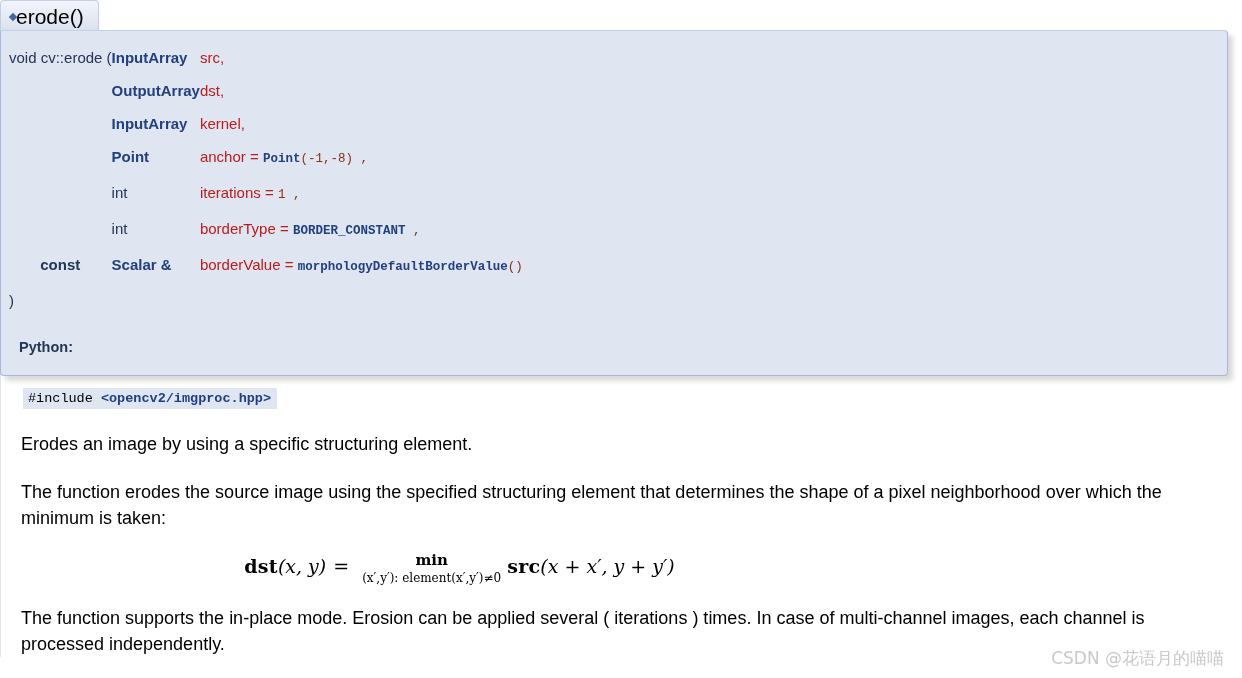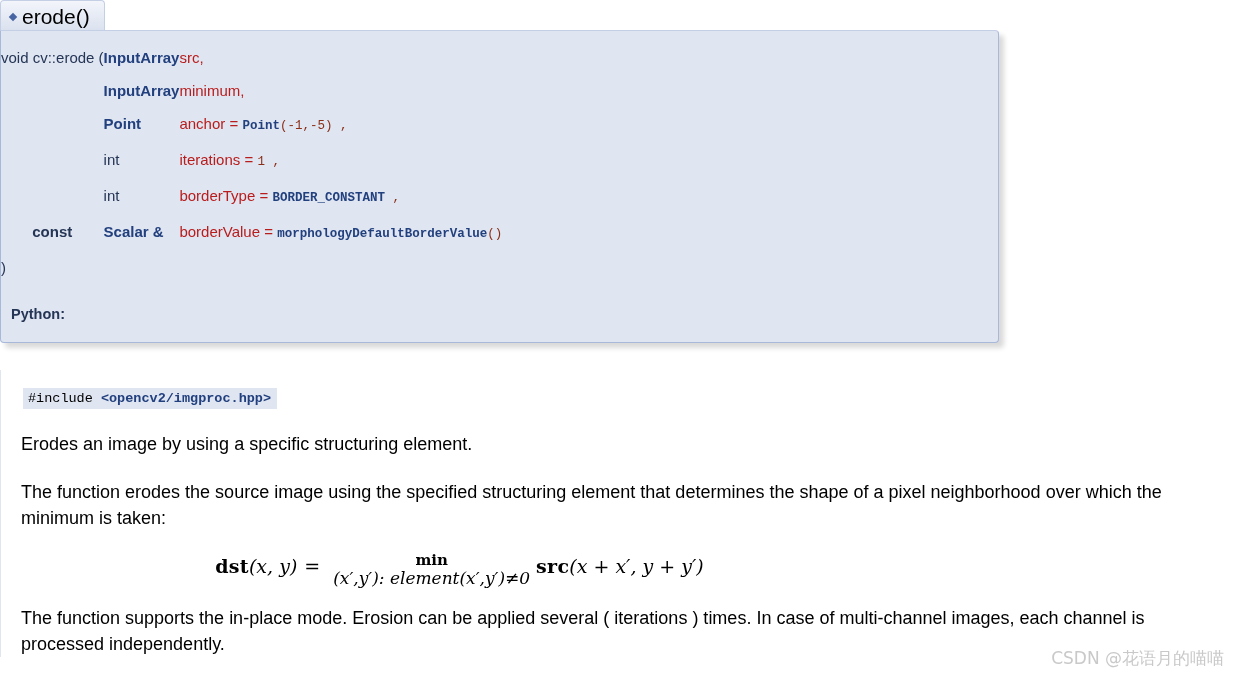--- a/index.html
+++ b/index.html
@@ -28,21 +28,20 @@
     border: 1px solid #c4cfe5;
     border-bottom: none;
     border-top-left-radius: 4px;
     border-top-right-radius: 4px;
     font-size: 21px;
     line-height: 27px;
     font-weight: normal;
     color: #000000;
     display: flex;
     align-items: center;
-    gap: 6px;
     z-index: 3;
   }
   .memtitle .diamond {
     display: inline-block;
     width: 6px;
     height: 6px;
     background: #4665a2;
     transform: rotate(45deg);
     position: relative;
     top: 1px;
@@ -58,28 +57,28 @@
     height: 1px;
     background: #ffffff;
     z-index: 2;
   }
 
   
   .memproto {
     position: absolute;
     left: 0px;
     top: 30px;
-    width: 999px;
+    width: 1228px;
     box-sizing: border-box;
     background: #dfe5f1;
     border: 1px solid #a8b8d9;
     border-top-color: #c4cfe5;
     border-radius: 0 4px 4px 4px;
     box-shadow: 5px 5px 5px rgba(0,0,0,0.15);
-    padding: 10px 8px 10px 0;
+    padding: 10px 8px 10px 8px;
     z-index: 1;
   }
 
   table.memname {
     border-collapse: collapse;
     font-size: 15px;
     color: #253555;
   }
   table.memname td {
     padding: 0;
@@ -168,21 +167,21 @@
   .fital { font-style: italic; font-family: "DejaVu Serif", serif; }
   .minstack {
     display: inline-flex;
     flex-direction: column;
     align-items: center;
     margin: 0 6px;
     position: relative;
     top: 2px;
   }
   .minstack .mtop { font-weight: bold; font-size: 15px; line-height: 19px; }
-  .minstack .mbot { font-size: 17px; line-height: 14px; margin-top: 1px; white-space: nowrap; font-style: italic; }
+  .minstack .mbot { font-size: 12px; line-height: 14px; margin-top: 1px; white-space: nowrap; }
 
   
   .watermark {
     position: absolute;
     right: 18px;
     bottom: 8px;
     font-size: 17px;
     color: #c9c9c9;
     font-family: "DejaVu Sans", sans-serif;
     white-space: nowrap;
@@ -209,40 +208,49 @@
           <span>(</span>
         </td>
         <td class="paramtype">
           <span class="tlink">InputArray</span>
         </td>
         <td class="paramname">
           <span class="pname">src,</span>
         </td>
       </tr>
 
+      <tr>
+        <td></td>
+        <td class="paramtype">
+          <span class="tlink">OutputArray</span>
+        </td>
+        <td class="paramname">
+          <span class="pname">dst,</span>
+        </td>
+      </tr>
 
       <tr>
         <td></td>
         <td class="paramtype">
           <span class="tlink">InputArray</span>
         </td>
         <td class="paramname">
-          <span class="pname">minimum,</span>
+          <span class="pname">kernel,</span>
         </td>
       </tr>
 
       <tr>
         <td></td>
         <td class="paramtype">
           <span class="tlink">Point</span>
         </td>
         <td class="paramname">
           <span class="pname">anchor =</span>
           <span class="defval">
-            <span class="dlink">Point</span><span>(-1,-5)</span>
+            <span class="dlink">Point</span><span>(-1,-8)</span>
             <span>,</span>
           </span>
         </td>
       </tr>
 
       <tr>
         <td></td>
         <td class="paramtype">
           <span class="plain">int</span>
         </td>

